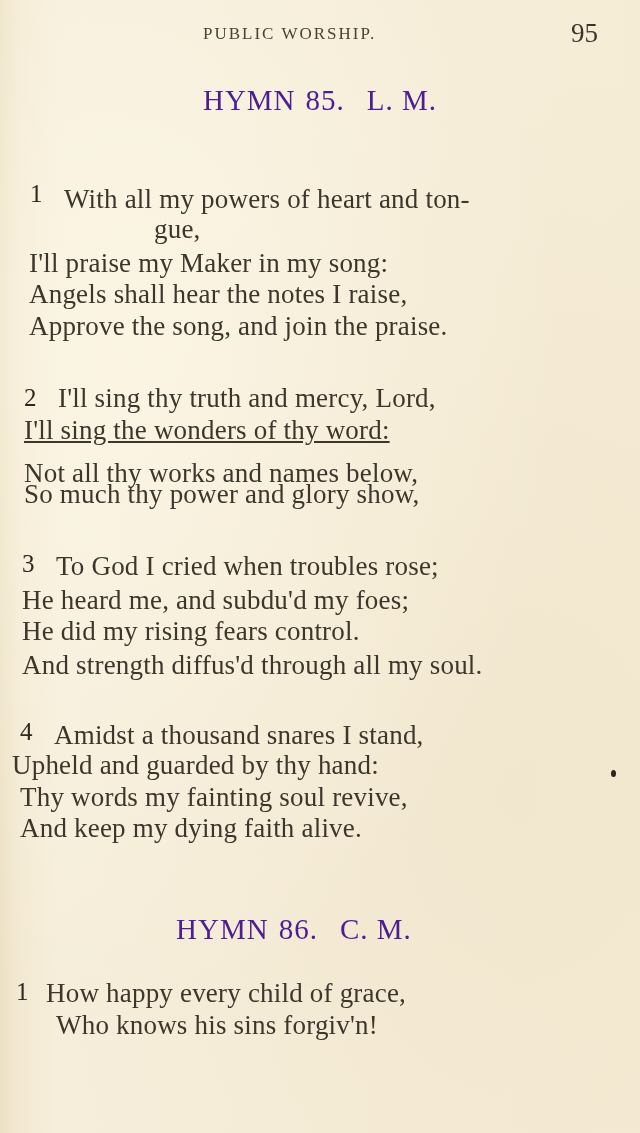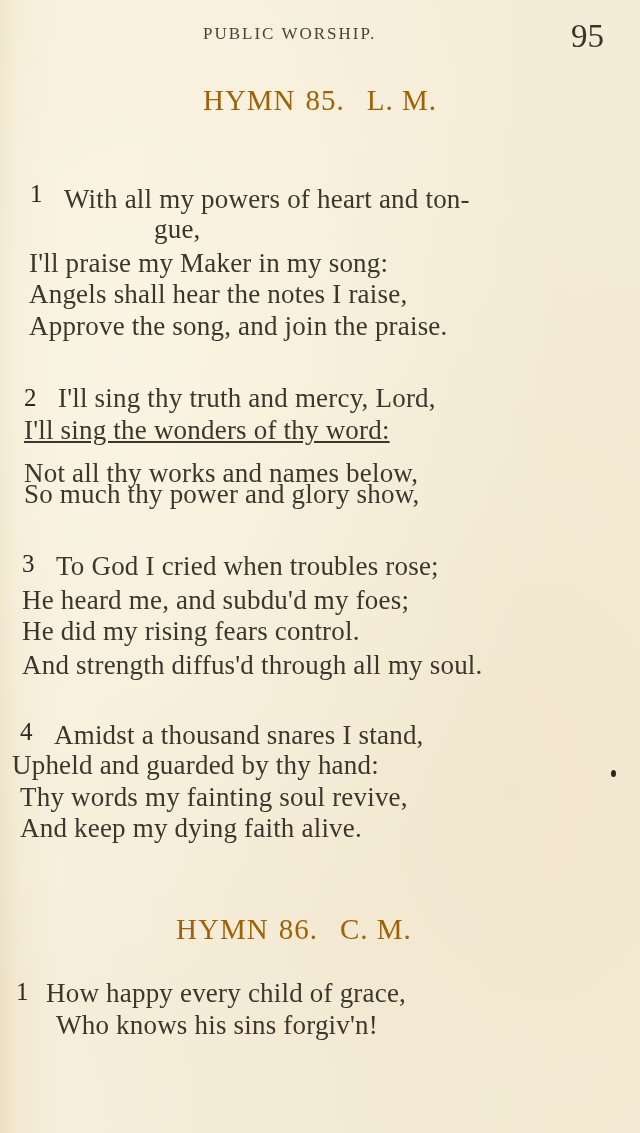--- a/index.html
+++ b/index.html
@@ -38,32 +38,32 @@
       font-size: 17px;
       letter-spacing: 2px;
       color: #4a4236;
       text-transform: uppercase;
     }
     .page-number {
       position: absolute;
       left: 571px;
       top: -4px;
       font-family: "Liberation Serif", serif;
-      font-size: 33px;
+      font-size: 27px;
       color: #3a342b;
     }
     .hymn-title {
       position: absolute;
       left: 0;
       width: 640px;
       text-align: center;
       font-family: "Liberation Serif", serif;
       font-size: 29px;
       letter-spacing: 1px;
-      color: #a16207;
+      color: #4c1d95;
     }
     .hymn-title .num { margin-left: 10px; }
     .hymn-title .meter { margin-left: 22px; }
     .verse {
       position: absolute;
       left: 0;
       width: 640px;
     }
     .line {
       position: absolute;

